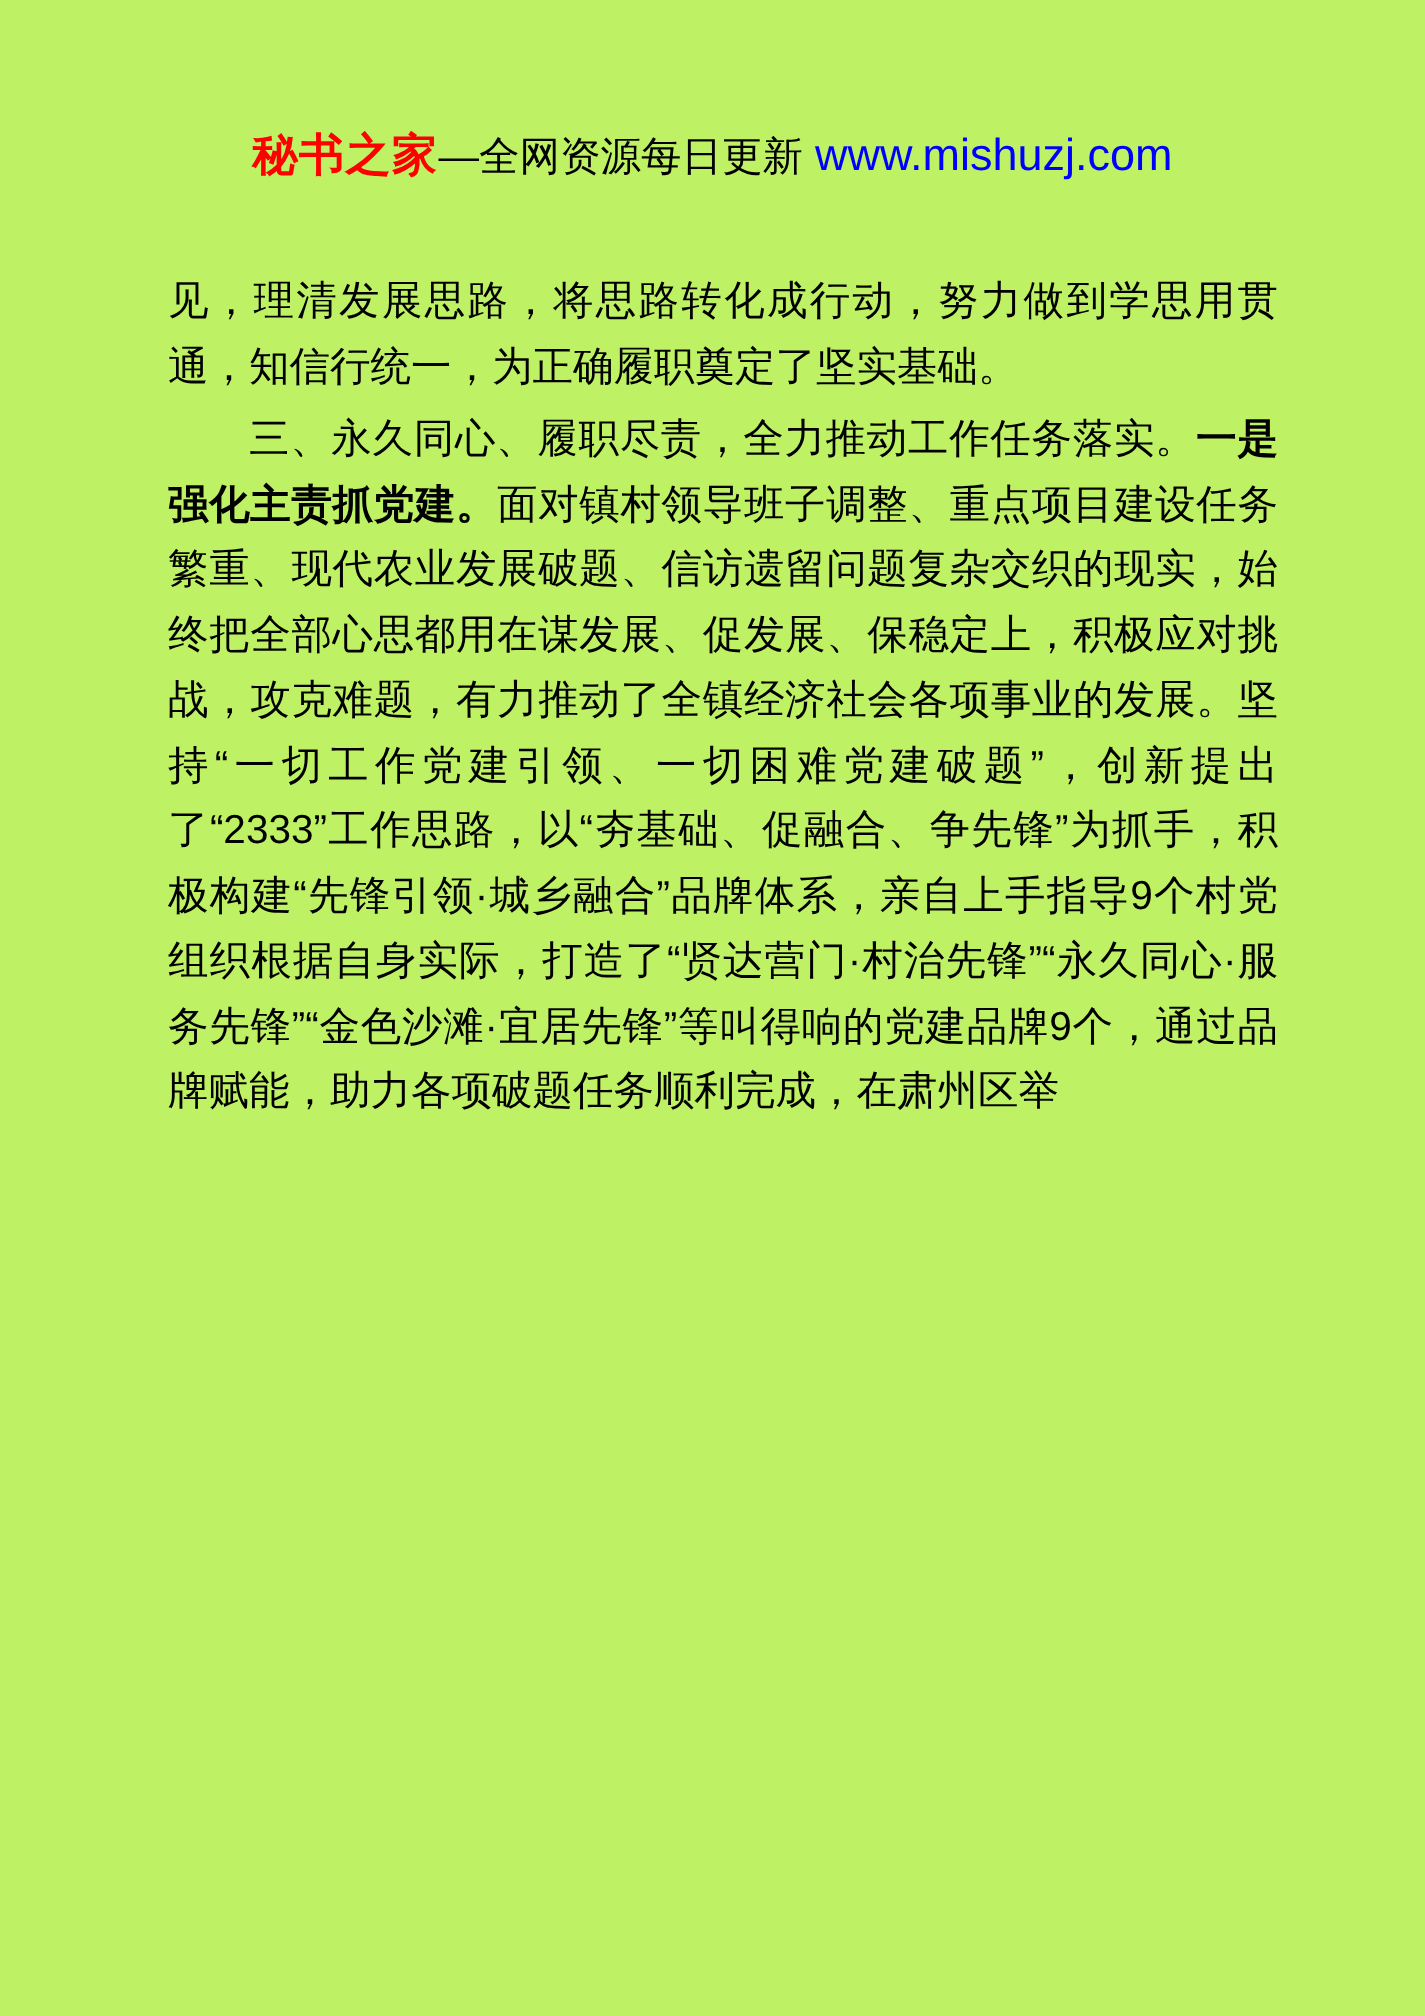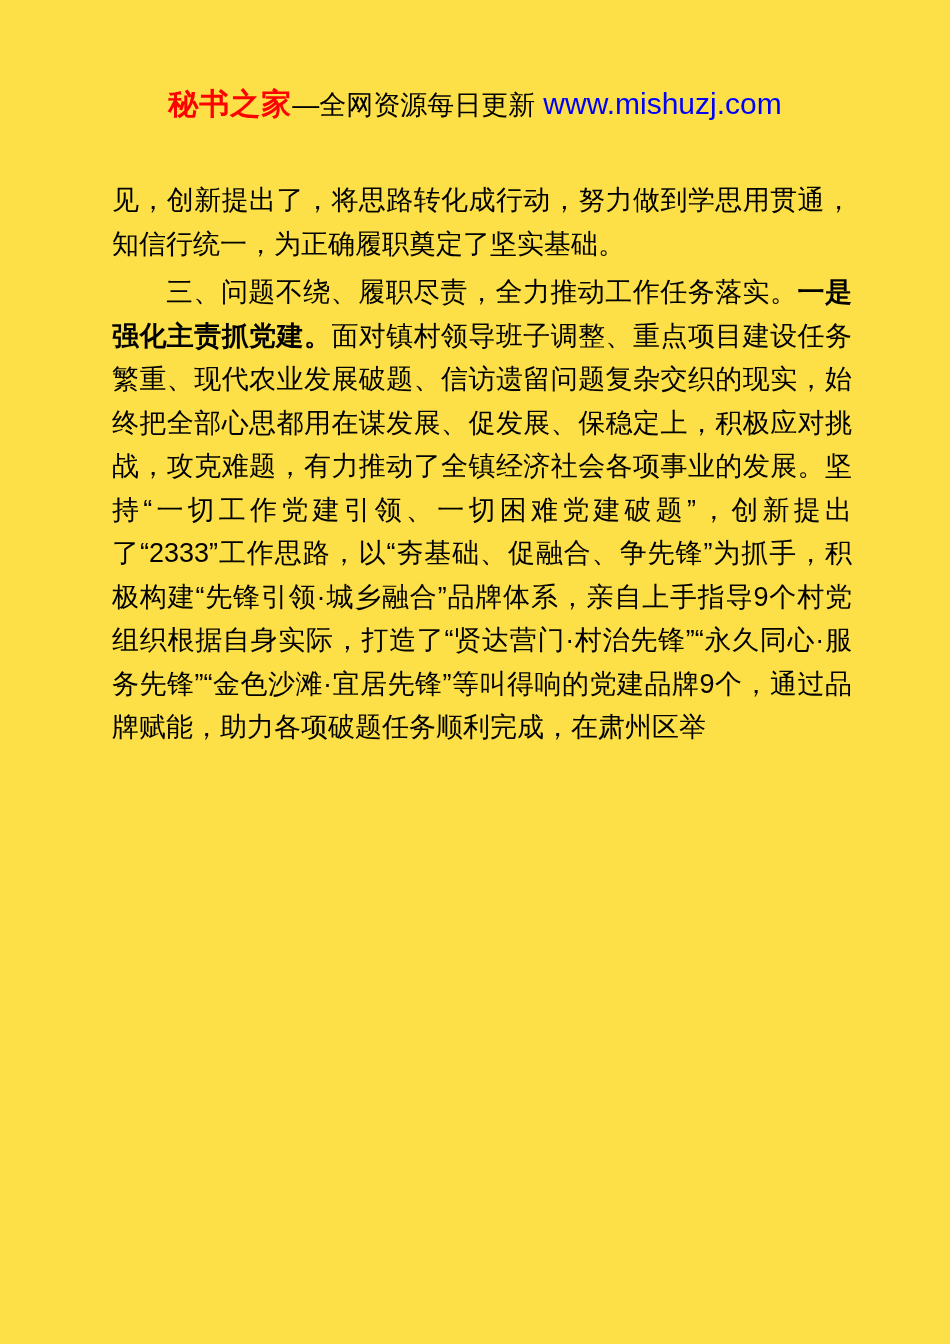--- a/index.html
+++ b/index.html
@@ -1,21 +1,21 @@
 <!DOCTYPE html>
 <html><head>
 <meta charset="utf-8">
 <style>
   * { margin: 0; padding: 0; box-sizing: border-box; }
   html, body { background: #ffffff; }
   .page {
     position: relative;
     width: 950px;
     height: 1344px;
-    background: #fde047;
+    background: #bef264;
     overflow: hidden;
     font-family: "Liberation Sans", sans-serif;
     color: #000000;
   }
   .site-header {
     padding-top: 86px;
     text-align: center;
     white-space: nowrap;
     line-height: 36px;
   }
@@ -59,20 +59,20 @@
 <body>
 
 <div class="page">
 
   <div class="site-header">
     <span class="site-name">秘书之家</span><span class="site-tagline">—全网资源每日更新</span><span class="site-url">www.mishuzj.com</span>
   </div>
 
   <div class="doc-body">
 
-    <p class="para"><span>见，创新提出了，将思路转化成行动，努力做到学思用贯通，知信行统一，为正确履职奠定了坚实基础。</span></p>
+    <p class="para"><span>见，理清发展思路，将思路转化成行动，努力做到学思用贯通，知信行统一，为正确履职奠定了坚实基础。</span></p>
 
 
-    <p class="para indent"><span>三、问题不绕、履职尽责，全力推动工作任务落实。</span><strong>一是强化主责抓党建。</strong><span>面对镇村领导班子调整、重点项目建设任务繁重、现代农业发展破题、信访遗留问题复杂交织的现实，始终把全部心思都用在谋发展、促发展、保稳定上，积极应对挑战，攻克难题，有力推动了全镇经济社会各项事业的发展。坚持“一切工作党建引领、一切困难党建破题”，创新提出了“2333”工作思路，以“夯基础、促融合、争先锋”为抓手，积极构建“先锋引领·城乡融合”品牌体系，亲自上手指导9个村党组织根据自身实际，打造了“贤达营门·村治先锋”“永久同心·服务先锋”“金色沙滩·宜居先锋”等叫得响的党建品牌9个，通过品牌赋能，助力各项破题任务顺利完成，在肃州区举</span></p>
+    <p class="para indent"><span>三、永久同心、履职尽责，全力推动工作任务落实。</span><strong>一是强化主责抓党建。</strong><span>面对镇村领导班子调整、重点项目建设任务繁重、现代农业发展破题、信访遗留问题复杂交织的现实，始终把全部心思都用在谋发展、促发展、保稳定上，积极应对挑战，攻克难题，有力推动了全镇经济社会各项事业的发展。坚持“一切工作党建引领、一切困难党建破题”，创新提出了“2333”工作思路，以“夯基础、促融合、争先锋”为抓手，积极构建“先锋引领·城乡融合”品牌体系，亲自上手指导9个村党组织根据自身实际，打造了“贤达营门·村治先锋”“永久同心·服务先锋”“金色沙滩·宜居先锋”等叫得响的党建品牌9个，通过品牌赋能，助力各项破题任务顺利完成，在肃州区举</span></p>
 
   </div>
 
 </div>
 
 </body></html>

